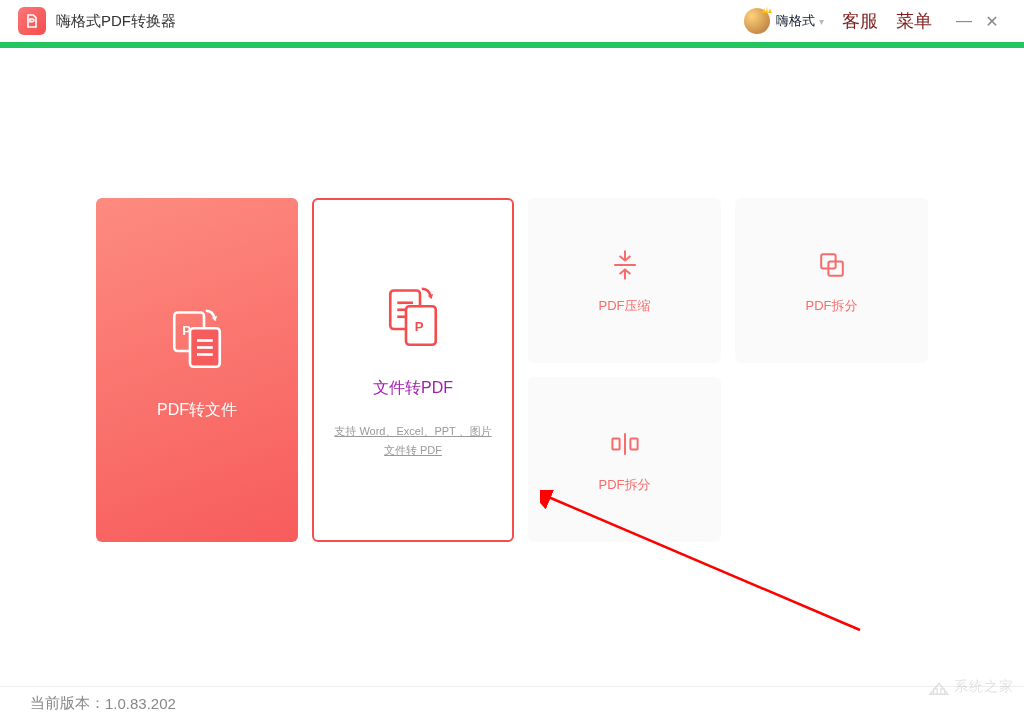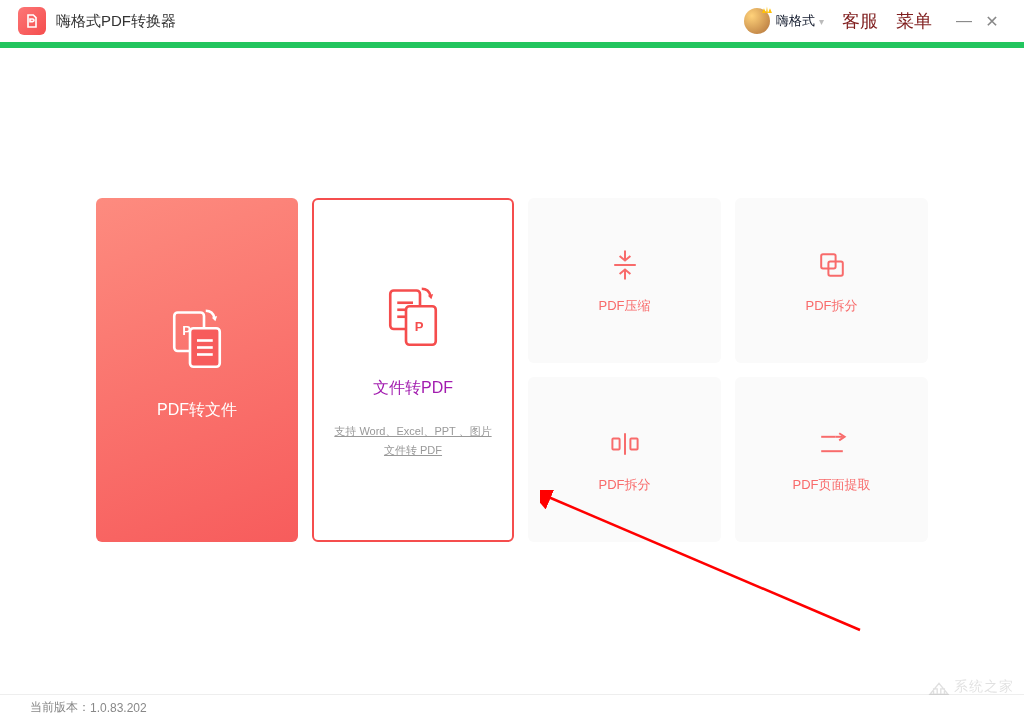--- a/index.html
+++ b/index.html
@@ -89,25 +89,25 @@
       border-radius: 6px;
       display:flex; flex-direction:column; align-items:center; justify-content:center;
       cursor:pointer;
     }
     .card-sm .sm-label { font-size: 13px; color:#f86b6b; margin-top:14px; }
     .icon-big { width: 70px; height: 70px; }
     .icon-sm { width: 36px; height: 36px; color:#f86b6b; }
     .footer {
       position: absolute;
       left: 0; right: 0; bottom: 0;
-      height: 26px;
+      height: 34px;
       border-top: 1px solid #eee;
       display:flex; align-items:center;
       padding: 0 30px;
-      font-size: 12px; color:#888;
+      font-size: 15px; color:#888;
     }
     .arrow-annot {
       position:absolute;
       left: 540px; top: 490px;
       pointer-events:none;
     }
     .watermark {
       position:absolute; right:10px; bottom:24px;
       font-size:14px; color:rgba(0,0,0,0.12);
       letter-spacing:1px;
@@ -190,29 +190,20 @@
 
     <div class="card-sm">
       <svg class="icon-sm" viewBox="0 0 40 40" fill="none" stroke="currentColor" stroke-width="2.2">
         <line x1="20" y1="8" x2="20" y2="32"></line>
         <rect x="6" y="14" width="8" height="12" rx="1"></rect>
         <rect x="26" y="14" width="8" height="12" rx="1"></rect>
       </svg>
       <div class="sm-label">PDF拆分</div>
     </div>
 
-    <div class="card-sm">
-      <svg class="icon-sm" viewBox="0 0 40 40" fill="none" stroke="currentColor" stroke-width="2.2">
-        <line x1="8" y1="12" x2="24" y2="12"></line>
-        <line x1="8" y1="28" x2="32" y2="28"></line>
-        <path d="M24 12 l8 0"></path>
-        <path d="M28 8 l6 4 l-6 4"></path>
-      </svg>
-      <div class="sm-label">PDF页面提取</div>
-    </div>
 
   </div>
 </div>
 
 <svg class="arrow-annot" width="340" height="160">
   <defs>
     <marker id="ah" markerWidth="12" markerHeight="12" refX="2" refY="5" orient="auto">
       <path d="M0,0 L10,5 L0,10 z" fill="#ff0000"></path>
     </marker>
   </defs>

